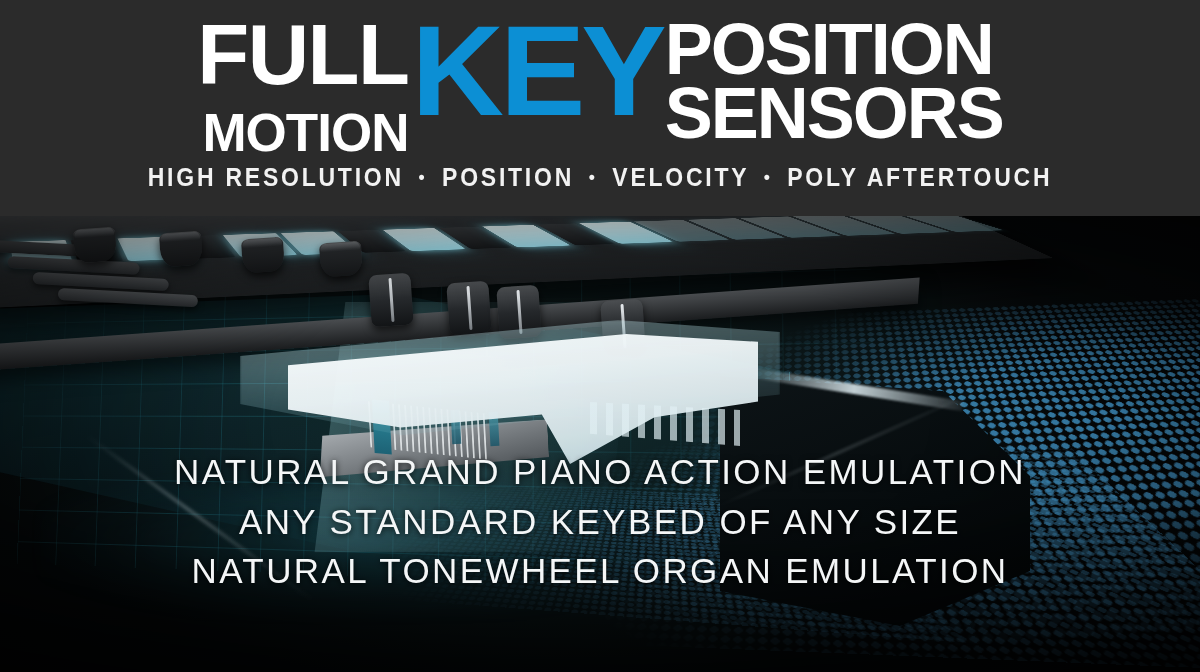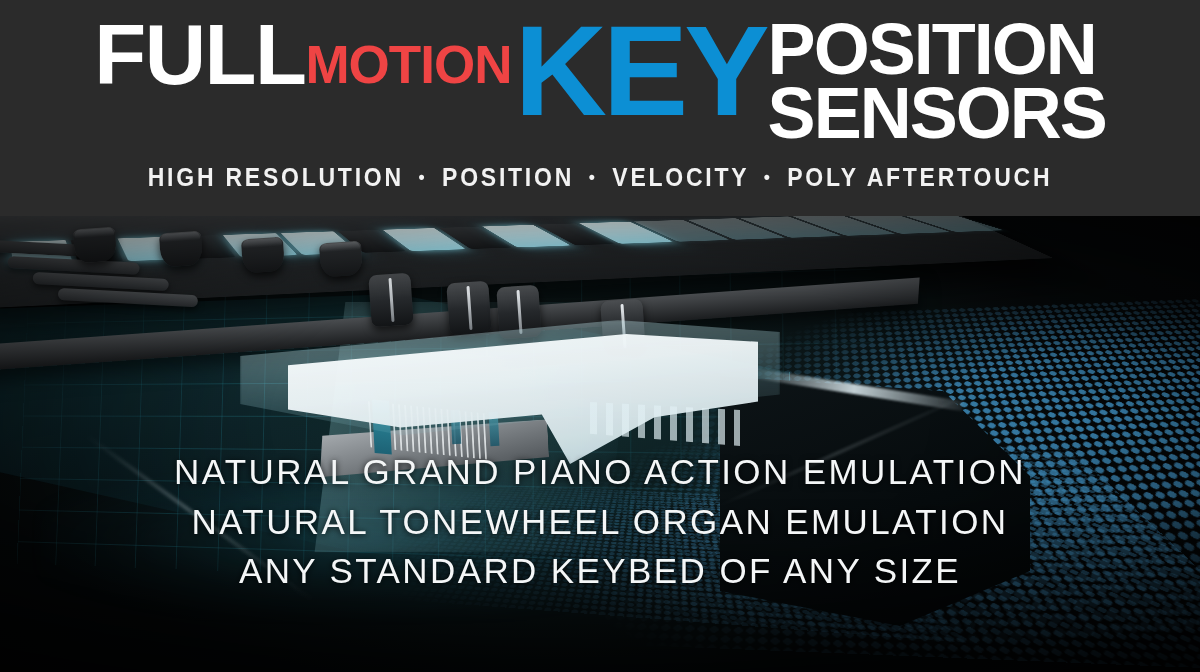--- a/index.html
+++ b/index.html
@@ -35,38 +35,39 @@
   .hl-row{
     position:absolute;
     left:0; top:0;
     width:1200px; height:132px;
     display:flex;
     align-items:flex-start;
     justify-content:center;
   }
   .hl-left{
     display:flex;
+    flex-direction:column;
     align-items:flex-end;
     line-height:0.84;
     padding-top:2px;
   }
   .hl-full{
     font-size:85px;
     font-weight:bold;
     color:#ffffff;
     letter-spacing:-1.5px;
     line-height:0.86;
   }
   .hl-motion{
     font-size:53px;
     font-weight:bold;
-    color:#ef4444;
+    color:#ffffff;
     letter-spacing:-1px;
     line-height:0.96;
-    margin-top:1px;
+    margin-top:17px;
   }
   .hl-key{
     font-size:128px;
     font-weight:bold;
     color:#0c8fd4;
     letter-spacing:-4px;
     line-height:0.86;
     margin:0 2px 0 3px;
     padding-top:0px;
   }
@@ -559,17 +560,17 @@
       <i></i>
     </div>
     <div class="win-text">
       <div>MIDI 2.0 DRIVER</div>
       <div>FOR WINDOWS</div>
     </div>
   </div>
 
   <div class="features">
     <div>NATURAL GRAND PIANO ACTION EMULATION</div>
+    <div>ANY STANDARD KEYBED OF ANY SIZE</div>
     <div>NATURAL TONEWHEEL ORGAN EMULATION</div>
-    <div>ANY STANDARD KEYBED OF ANY SIZE</div>
   </div>
 
 </div>
 
 </body></html>

